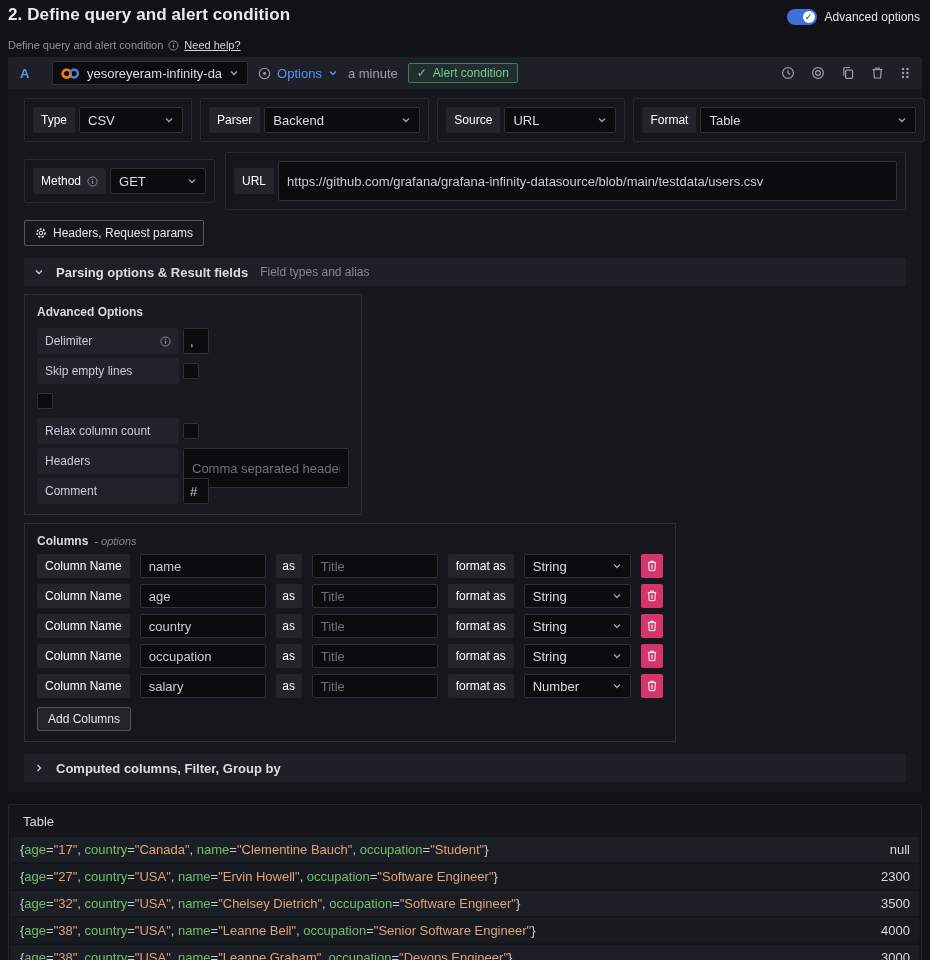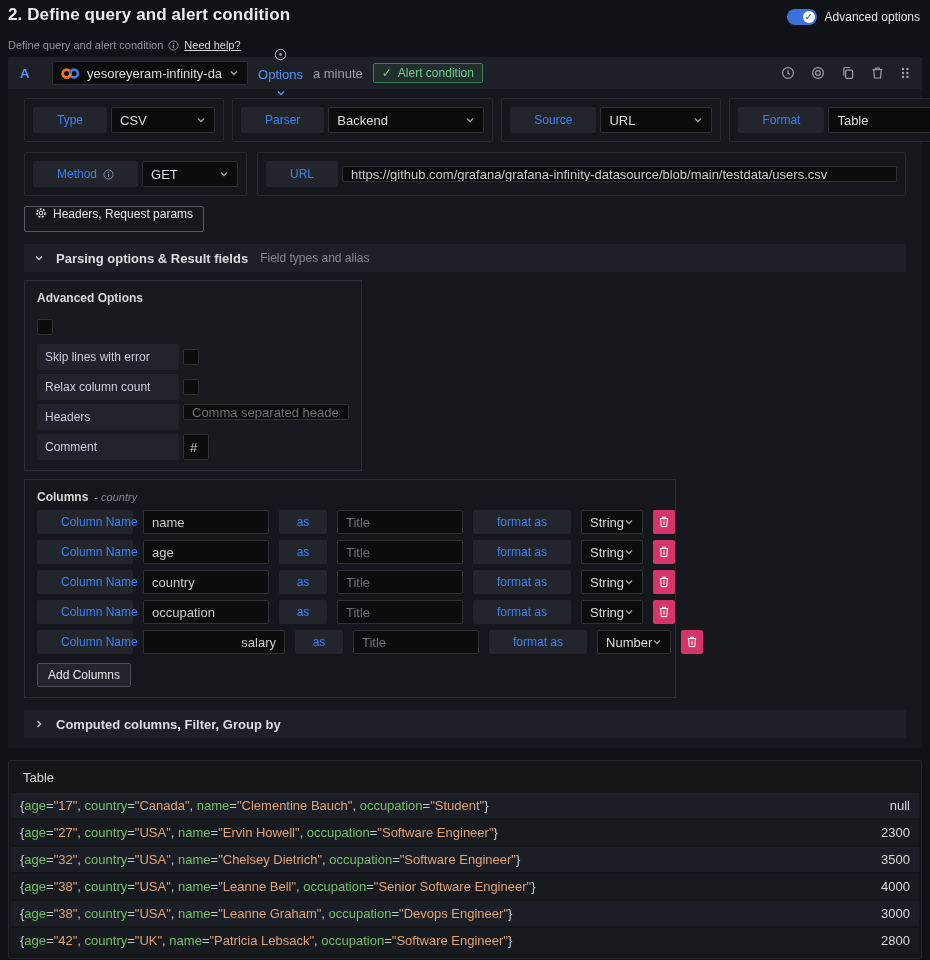--- a/index.html
+++ b/index.html
@@ -22,39 +22,39 @@
     color:#3d71d9; font-size:9px; line-height:12px; text-align:center; font-weight:700; }
   .toggle-label { font-size:12px; color:#e3e4e6; }
 
   
   .query-card { margin:2px 8px 0; background:#16181d; border-radius:2px; padding-bottom:10px; }
   .qh { height:32px; display:flex; align-items:center; gap:10px; padding:0 12px; background:#1d2026; border-radius:2px 2px 0 0; }
   .ref-id { color:#5794f2; font-weight:600; width:22px; }
   .ds-picker { height:24px; background:#0b0c0e; border:1px solid #2e3136; border-radius:2px;
     display:flex; align-items:center; gap:7px; padding:0 8px; cursor:pointer; }
   .ds-picker .name { color:#dcdde0; font-size:13px; }
-  .options-link { display:flex; align-items:center; gap:6px; color:#5794f2; cursor:pointer;flex-direction:column; }
+  .options-link { display:flex; align-items:center; gap:6px; color:#5794f2; cursor:pointer; }
   .duration { color:#9da0a8; }
   .alert-badge { display:flex; align-items:center; gap:6px; border:1px solid #36855a; color:#6ccf8e;
     background:rgba(108,207,142,.08); border-radius:2px; padding:2px 8px; font-size:12px; }
   .qh-icons { margin-left:auto; display:flex; align-items:center; gap:16px; }
   .qh-icons .ic { cursor:pointer; }
 
   .q-body { padding:9px 16px 0; }
   .frow { display:flex; gap:8px; align-items:center; }
   .fieldset { border:1px solid #27292f; border-radius:2px; padding:8px; display:flex; align-items:center; gap:4px; background:#15171c; }
-  .chip { background:#22252b; color:#3b82f6; font-size:12px; font-weight:500; height:26px;
-    display:flex; align-items:center; gap:6px; padding:0 24px; border-radius:2px; white-space:nowrap; }
+  .chip { background:#22252b; color:#ffffff; font-size:12px; font-weight:500; height:26px;
+    display:flex; align-items:center; gap:6px; padding:0 8px; border-radius:2px; white-space:nowrap; }
   .select { height:26px; background:#0b0c0e; border:1px solid #2e3136; border-radius:2px; cursor:pointer;
     display:flex; align-items:center; justify-content:space-between; padding:0 8px; font-size:13px; color:#dcdde0; }
-  .tinput { height:16px; background:#0b0c0e; border:1px solid #2e3136; border-radius:2px;
+  .tinput { height:40px; background:#0b0c0e; border:1px solid #2e3136; border-radius:2px;
     color:#c7ccd1; font-size:13px; padding:0 8px; font-family:inherit; outline:none; }
   .tinput::placeholder { color:#6e7077; }
   .btn { height:26px; border:1px solid #565a61; border-radius:2px; background:transparent; cursor:pointer;
-    display:flex; gap:6px; padding:0 10px; font-size:12px; color:#e6e7e9; font-family:inherit; }
+    display:flex; align-items:center; gap:6px; padding:0 10px; font-size:12px; color:#e6e7e9; font-family:inherit; }
   .right-group { margin-left:auto; display:flex; gap:8px; }
 
   .request-row { margin-top:10px;gap:10px; }
   .url-fieldset { flex:1; }
   .headers-row { margin-top:10px; }
 
   .band { margin-top:12px; height:28px; background:#1d2026; display:flex; align-items:center; gap:12px; padding:0 10px; cursor:pointer; }
   .band-title { font-weight:700; font-size:13px; color:#dcdde0; }
   .band-sub { color:#85898f; font-size:12px; }
 
@@ -290,44 +290,57 @@
             <path d="M2 3.5 5 6.5 8 3.5" stroke="#c7ccd1" stroke-width="1.4" fill="none"></path>
           </svg>
       </span>
       <span class="band-title">Parsing options &amp; Result fields</span>
       <span class="band-sub">Field types and alias</span>
     </div>
 
     <div class="adv-panel">
       <div class="panel-title">Advanced Options</div>
       <div class="adv-row">
+        <span class="adv-label">
+          <span>Delimiter</span>
+          <span>
+            <svg width="11" height="11" viewBox="0 0 12 12">
+                <circle cx="6" cy="6" r="5" stroke="#8e949c" fill="none"></circle>
+                <rect x="5.4" y="5.2" width="1.2" height="3.4" fill="#8e949c"></rect>
+                <rect x="5.4" y="2.9" width="1.2" height="1.2" fill="#8e949c"></rect>
+              </svg>
+          </span>
+        </span>
+        <input class="tinput" style="width: 26px; height: 26px; padding: 0px 6px;" value=",">
+      </div>
+      <div class="adv-row">
+        <span class="adv-label">Skip empty lines</span>
         <span class="checkbox"></span>
       </div>
       <div class="adv-row">
-        <span class="adv-label">Skip lines with error</span>
         <span class="checkbox"></span>
       </div>
       <div class="adv-row">
         <span class="adv-label">Relax column count</span>
         <span class="checkbox"></span>
       </div>
       <div class="adv-row">
         <span class="adv-label">Headers</span>
         <input class="tinput" style="width: 166px;" placeholder="Comma separated headers">
       </div>
       <div class="adv-row" style="margin-bottom:0">
         <span class="adv-label">Comment</span>
         <input class="tinput" style="width: 26px; height: 26px; padding: 0px 6px;" value="#">
       </div>
     </div>
 
     <div class="columns-panel">
       <div class="columns-head">
         <span class="columns-title">Columns</span>
-        <span class="columns-optional">- country</span>
+        <span class="columns-optional">- options</span>
       </div>
       <div id="columns-rows">
           <div class="col-row">
             <span class="chip" style="width:96px">Column Name</span>
             <input class="tinput" style="width: 126px;" value="name">
             <span class="chip" style="width:26px;justify-content:center">as</span>
             <input class="tinput" style="width: 126px;" placeholder="Title">
             <span class="chip">format as</span>
             <div class="select" style="width:152px">
               <span>String</span>
@@ -402,21 +415,21 @@
               <svg width="10" height="12" viewBox="0 0 10 12">
                 <path d="M.8 2.6h8.4" stroke="#fff"></path>
                 <path d="M3.4 2.3V1.2h3.2v1.1" stroke="#fff" fill="none"></path>
                 <path d="M1.7 3l.5 7.6h5.6L8.3 3" stroke="#fff" fill="none"></path>
                 <path d="M5 4.6v4.2" stroke="#fff"></path>
               </svg>
             </button>
           </div>
           <div class="col-row">
             <span class="chip" style="width:96px">Column Name</span>
-            <input class="tinput" style="width: 142px; text-align: right;" value="salary">
+            <input class="tinput" style="width: 126px;" value="salary">
             <span class="chip" style="width:26px;justify-content:center">as</span>
             <input class="tinput" style="width: 126px;" placeholder="Title">
             <span class="chip">format as</span>
             <div class="select" style="width:152px">
               <span>Number</span>
               <svg width="10" height="10" viewBox="0 0 10 10">
                 <path d="M2 3.5 5 6.5 8 3.5" stroke="#9da0a8" stroke-width="1.4" fill="none"></path>
               </svg>
             </div>
             <button class="trash-btn">

